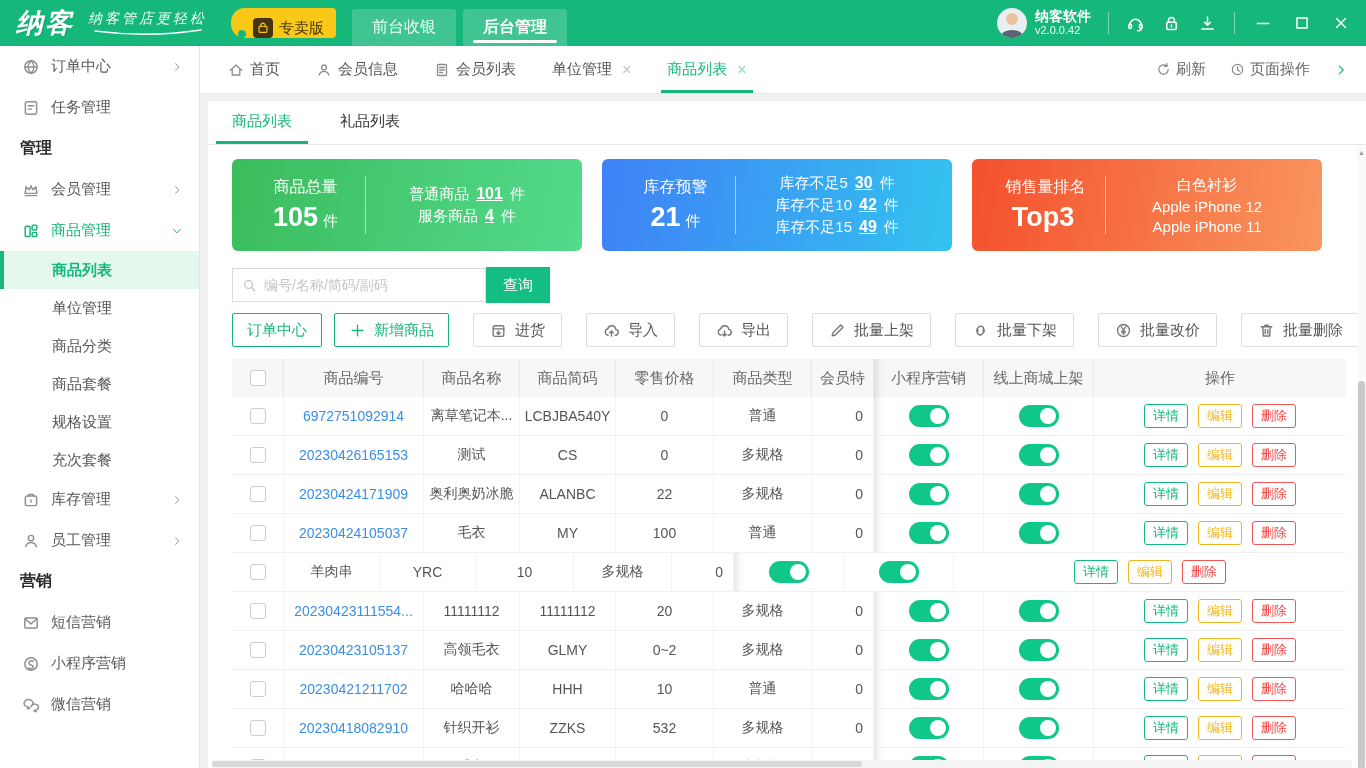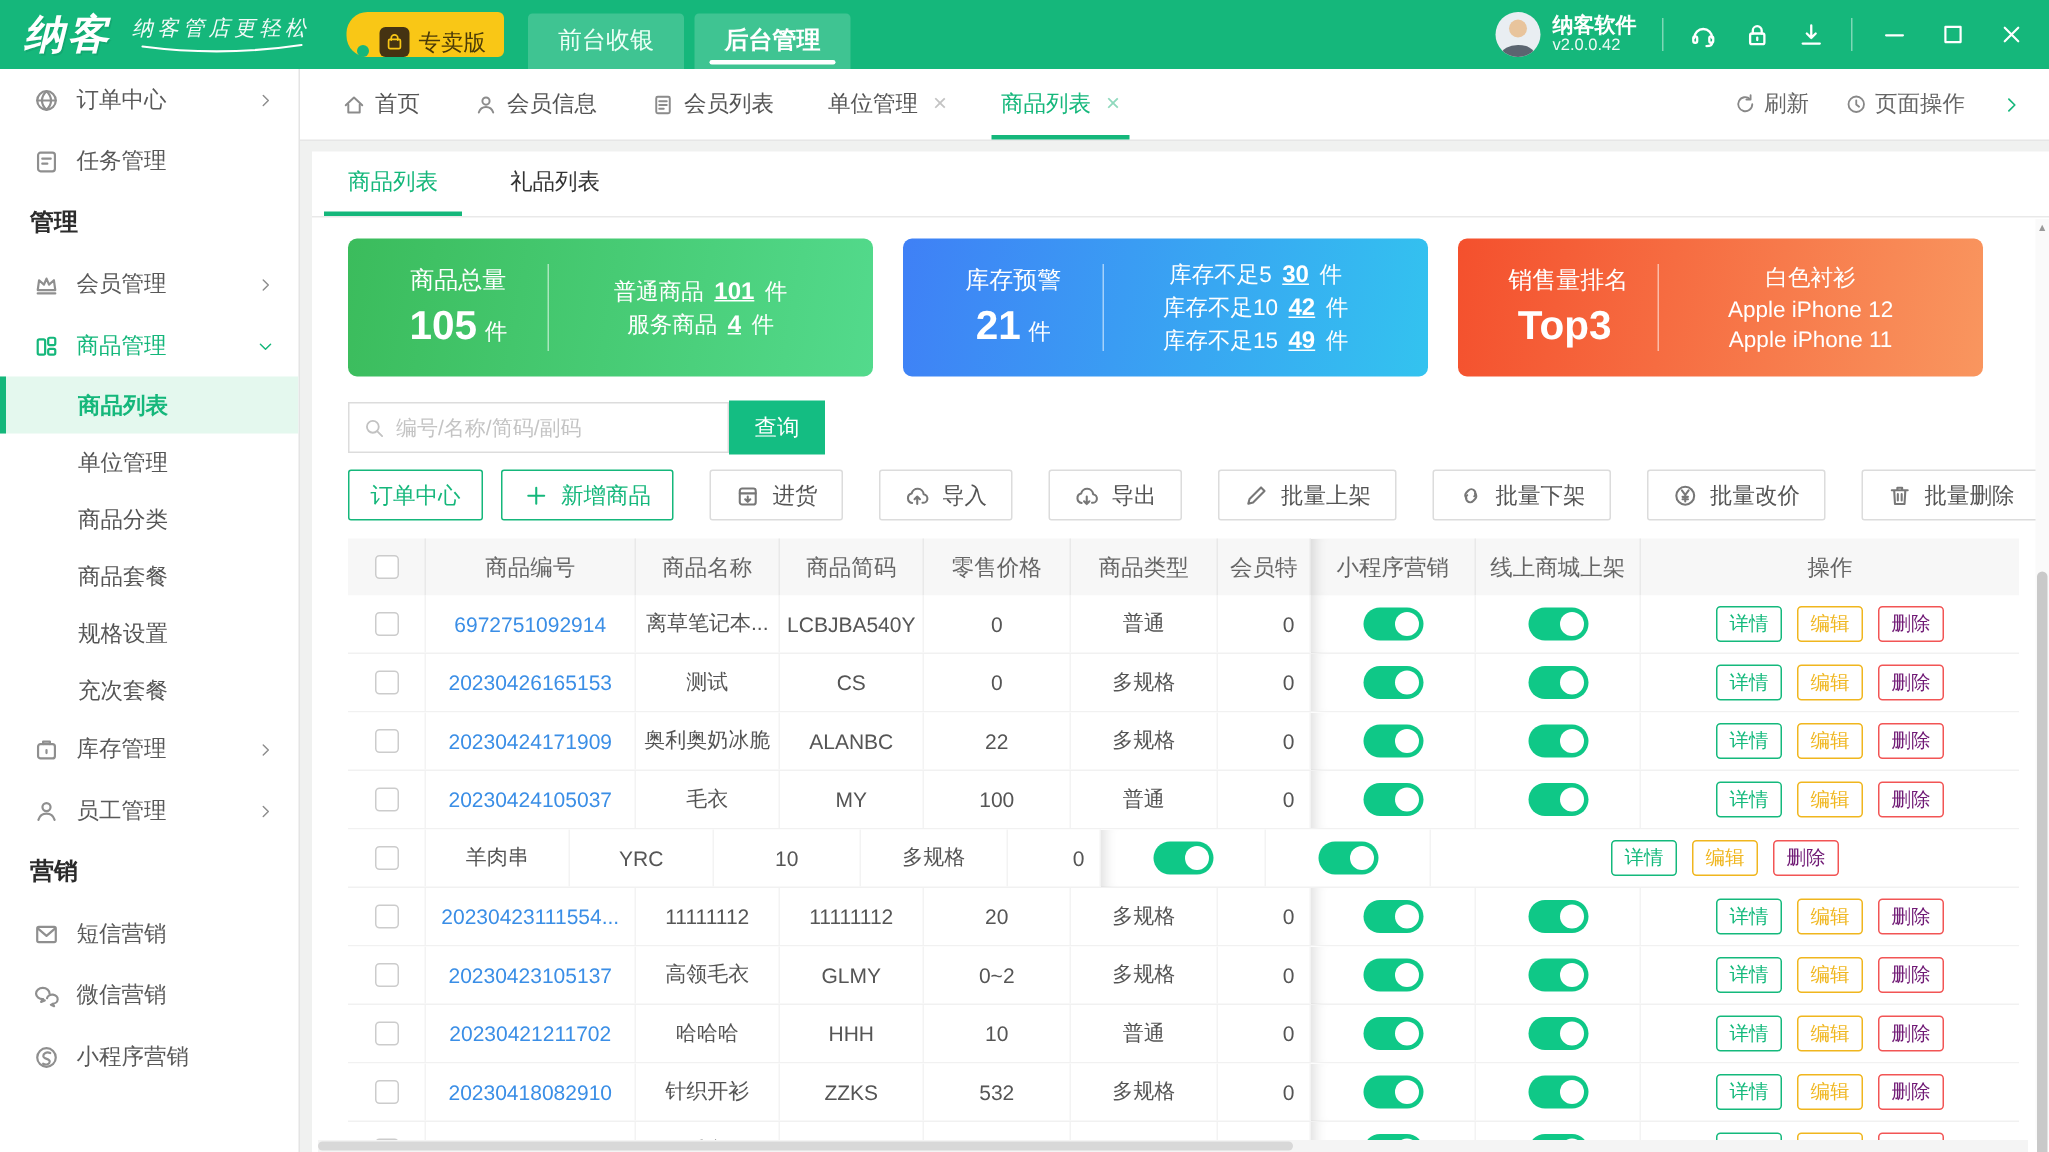--- a/index.html
+++ b/index.html
@@ -99,21 +99,21 @@
   .td:last-child{border-right:0}
   .td a{color:#3a8ee6;text-decoration:none;cursor:pointer}
   .td.num-r{justify-content:flex-end;padding-right:10px}
   .cb{width:16px;height:16px;border:1px solid #ccc;border-radius:3px;background:#fff;cursor:pointer}
   .toggle{width:40px;height:22px;border-radius:11px;background:#0fc887;position:relative;display:inline-block;cursor:pointer}
   .knob{position:absolute;right:3px;top:3px;width:16px;height:16px;border-radius:50%;background:#fff}
   .fixedsep{box-shadow:inset 10px 0 9px -8px rgba(0,0,0,.14)}
   .mini{height:24px;padding:0 8px;background:#fff;border-radius:3px;font-size:13px;margin:0 5px;border:1px solid;cursor:pointer}
   .b-green{color:#14b97c;border-color:#14b97c}
   .b-yellow{color:#f0b61e;border-color:#f0b61e}
-  .b-red{color:#701a75;border-color:#f25555}
+  .b-red{color:#ef4444;border-color:#f25555}
 
   .vscroll{position:absolute;top:45px;right:0;bottom:8px;width:9px;background:#fafafa;z-index:5}
   .varrow{height:13px;font-size:7px;color:#9a9a9a;text-align:center;line-height:13px}
   .vthumb{position:absolute;top:235px;height:420px;left:1px;right:1px;background:#c9c9c9;border-radius:4px;cursor:pointer}
   .hscroll{position:absolute;left:4px;right:14px;bottom:0;height:8px;background:#f4f4f4;z-index:6}
   .hthumb{position:absolute;left:0;top:1px;bottom:1px;width:57%;background:#d8d8d8;border-radius:4px;cursor:pointer}
 </style>
 </head>
 <body>
 
@@ -345,34 +345,34 @@
         <svg viewBox="0 0 16 16">
           <rect x="2.5" y="3.5" width="11" height="9" rx="1"></rect>
           <path d="M3 4.5 8 8.8l5-4.3"></path>
         </svg>
       </span>
       <span class="s-label">短信营销</span>
     </div>
     <div class="s-item">
       <span class="ic ">
         <svg viewBox="0 0 16 16">
+          <circle cx="8" cy="8" r="5.5"></circle>
+          <path d="M10.2 5.4C8 4.4 6 5.6 6.1 7.2c.2 2 4 1.3 3.8 3.3-.1 1.4-2 2.2-3.9 1.2"></path>
+        </svg>
+      </span>
+      <span class="s-label">小程序营销</span>
+    </div>
+    <div class="s-item">
+      <span class="ic ">
+        <svg viewBox="0 0 16 16">
           <path d="M9.8 6.6A4 3.3 0 1 0 6 9.8l-1.2 1.7 2.2-.9"></path>
           <path d="M8.3 9.3a3.2 2.7 0 1 1 3.2 3.3l1 1.4-1.9-.8"></path>
         </svg>
       </span>
       <span class="s-label">微信营销</span>
-    </div>
-    <div class="s-item">
-      <span class="ic ">
-        <svg viewBox="0 0 16 16">
-          <circle cx="8" cy="8" r="5.5"></circle>
-          <path d="M10.2 5.4C8 4.4 6 5.6 6.1 7.2c.2 2 4 1.3 3.8 3.3-.1 1.4-2 2.2-3.9 1.2"></path>
-        </svg>
-      </span>
-      <span class="s-label">小程序营销</span>
     </div>
     <div class="s-item"></div>
   </aside>
 
 <main class="content">
   <div class="panel">
     <div class="panel-tabs" id="panelTabs">
         <div class="ptab active">商品列表</div>
         <div class="ptab">礼品列表</div>
       </div>

